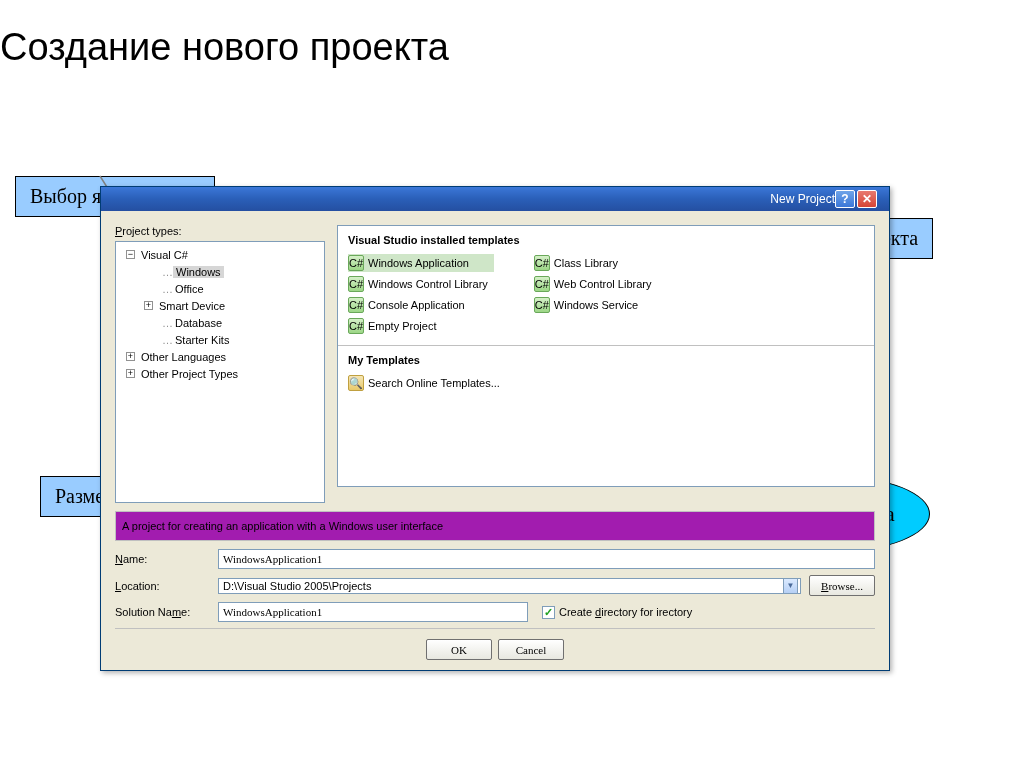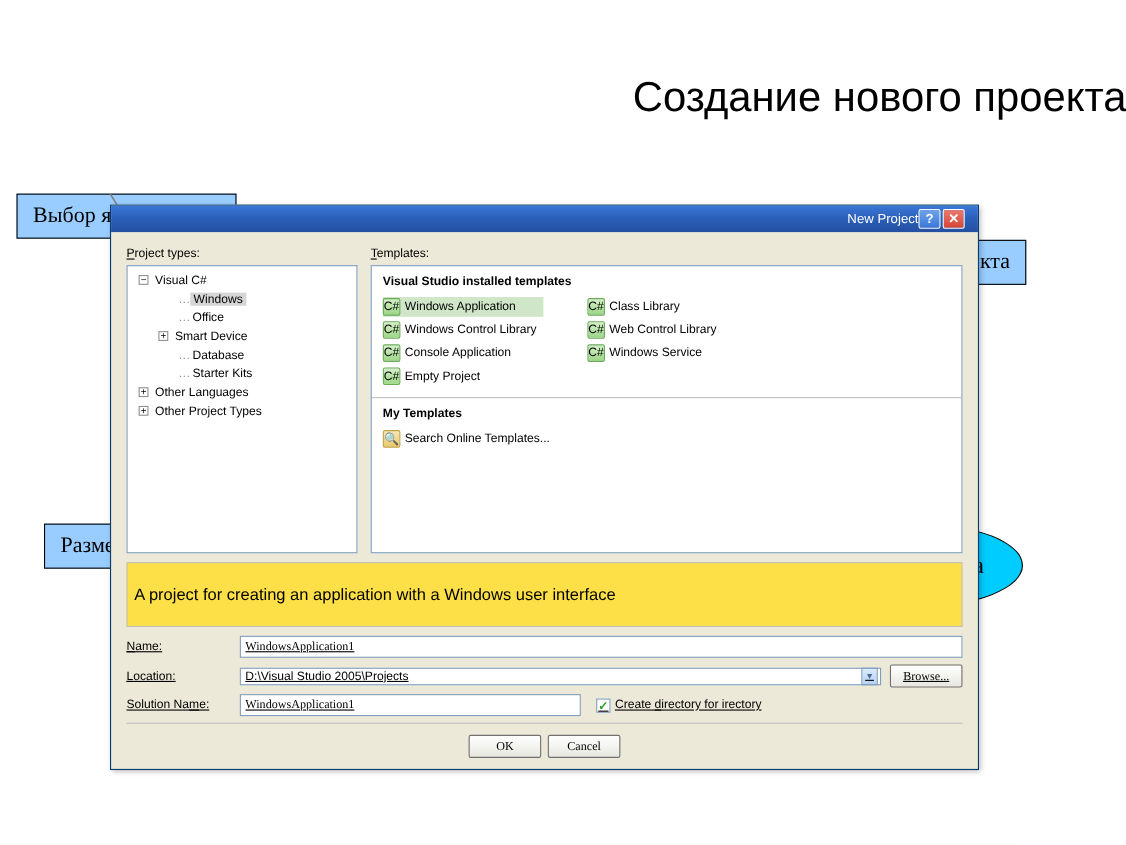--- a/index.html
+++ b/index.html
@@ -12,23 +12,22 @@
     font-size: 11px;
     color: #000;
     position: relative;
     overflow: hidden;
   }
   .slide-title {
     position: absolute;
     top: 26px;
     left: 0;
     width: 100%;
-    text-align: right;
+    text-align: left;
     font-family: Arial, sans-serif;
-    margin-top: 42px;
   }
   .slide-title .line1 { font-size: 38px; font-weight: 400; }
   .slide-title .line2 { font-size: 30px; font-weight: 400; }
 
   .callout {
     position: absolute;
     background: #99ccff;
     border: 1px solid #000;
     padding: 8px 14px;
     font-family: "Times New Roman", serif;
@@ -174,33 +173,32 @@
     border-radius: 2px;
   }
 
   .divider {
     border-top: 1px solid #c0c0c0;
     margin: 0 0 0 0;
   }
 
   .desc-row {
     border: 1px solid #c0c0c0;
-    background: #fde047;
-    padding: 20px 6px;
+    background: #a21caf;
+    padding: 8px 6px;
     margin-top: 8px;
-    font-size: 15px;
+    font-size: 11px;
   }
 
   .form-rows { margin-top: 8px; }
   .form-row {
     display: flex;
     align-items: center;
     margin-bottom: 6px;
     gap: 8px;
-    text-decoration: underline;
   }
   .form-row label { width: 95px; font-size: 11px; }
   .form-row .u { text-decoration: underline; }
   .textbox {
     flex: 1;
     height: 20px;
     border: 1px solid #7f9db9;
     background: #fff;
     padding: 2px 4px;
     font-family: Tahoma;
@@ -334,21 +332,20 @@
               <span class="tree-box">+</span>
               <span class="tree-label">Other Languages</span>
             </div>
           <div class="tree-node indent1">
               <span class="tree-box">+</span>
               <span class="tree-label">Other Project Types</span>
             </div>
         </div>
       </div>
       <div class="col-right">
-        <div class="section-label"><span class="u">T</span><span>emplates:</span></div>
         <div class="tmpl-pane">
           <div class="tmpl-header">Visual Studio installed templates</div>
           <div class="tmpl-grid">
             <div class="tmpl-col">
               <div class="tmpl-item selected">
                   <span class="icon16 icon-cs">C#</span>
                   <span>Windows Application</span>
                 </div>
               <div class="tmpl-item">
                   <span class="icon16 icon-cs">C#</span>

